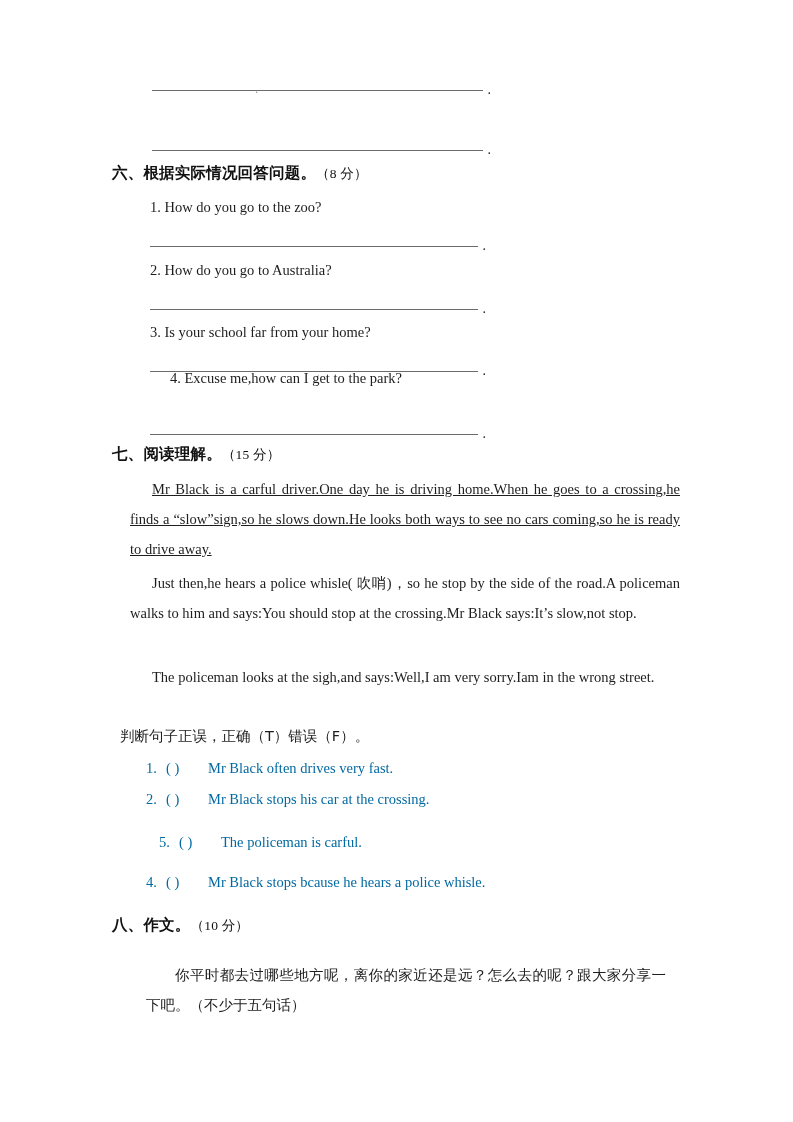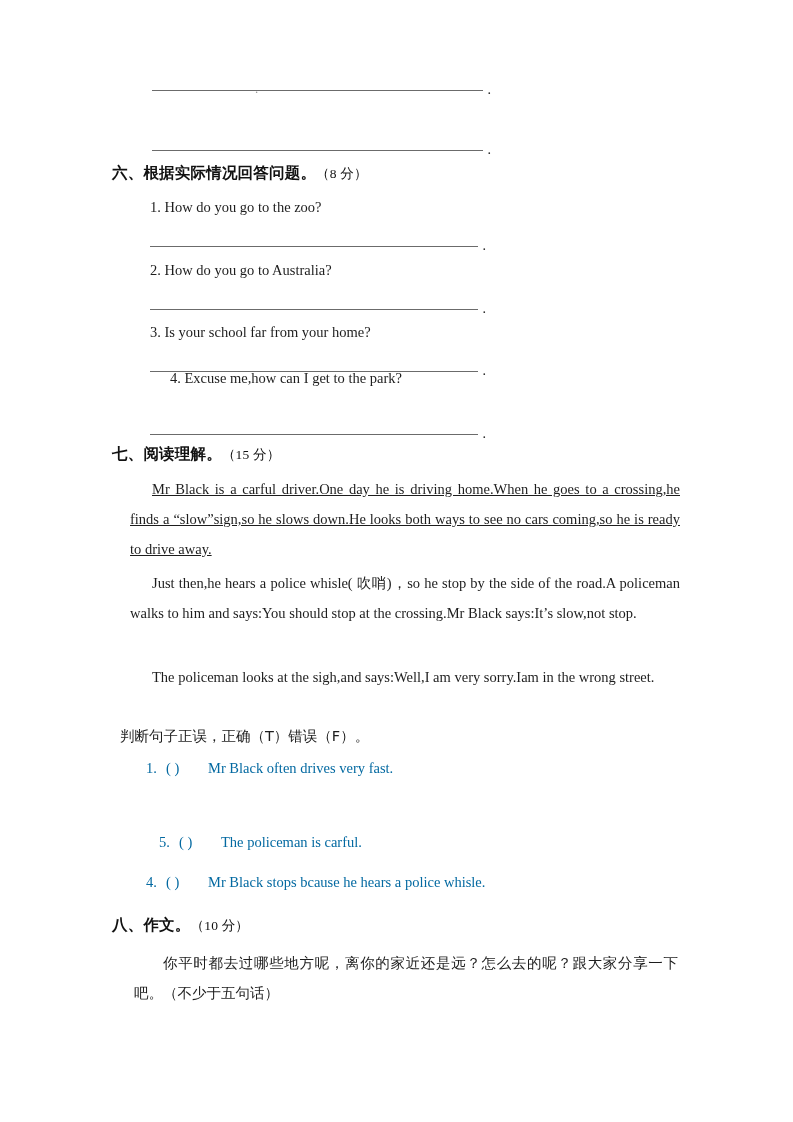--- a/index.html
+++ b/index.html
@@ -111,21 +111,21 @@
   .compose {
     position: absolute;
     left: 130px;
     width: 552px;
     font-size: 14.5px;
     line-height: 30px;
     color: #1d1d1d;
     font-family: "DejaVu Sans", "Liberation Sans", sans-serif;
     text-align: justify;
   }
-  .compose p { margin: 4px; text-indent: 29px; }
+  .compose p { margin: 16px; text-indent: 29px; }
 </style>
 </head>
 <body>
 
 <div class="page">
 
   <div class="ansrule" style="left:152px; top:80px; width:331px;">
     <span class="rule"></span>
     <span class="middot" style="left:103px;">.</span>
     <span class="dot">.</span>
@@ -177,20 +177,23 @@
   </div>
   <div class="passage" style="top:568px;">
     <p>Just then,he hears a police whisle( 吹哨)，so he stop by the side of the road.A policeman walks to him and says:You should stop at the crossing.Mr Black says:It’s slow,not stop.</p>
   </div>
 
   <div class="zh-line" style="left:120px; top:727px;">判断句子正误，正确（T）错误（F）。</div>
 
   <div class="tf-item" style="left:146px; top:760px;">
     <span class="num">1.</span><span class="paren">(      )</span><span>Mr Black often drives very fast.</span>
   </div>
+  <div class="tf-item" style="left:146px; top:791px;">
+    <span class="num">2.</span><span class="paren">(      )</span><span>Mr Black stops his car at  the crossing.</span>
+  </div>
   <div class="tf-item" style="left:146px; top:874px;">
     <span class="num">4.</span><span class="paren">(      )</span><span>Mr Black stops bcause he hears a police whisle.</span>
   </div>
   <div class="tf-item" style="left:146px; top:834px;margin-left:13px;">
     <span class="num">5.</span><span class="paren">(      )</span><span>The policeman is carful.</span>
   </div>
 
   <div class="sec-head" style="left:112px; top:915px;">
     <span>八、作文。</span><span class="pts">（10 分）</span>
   </div>

